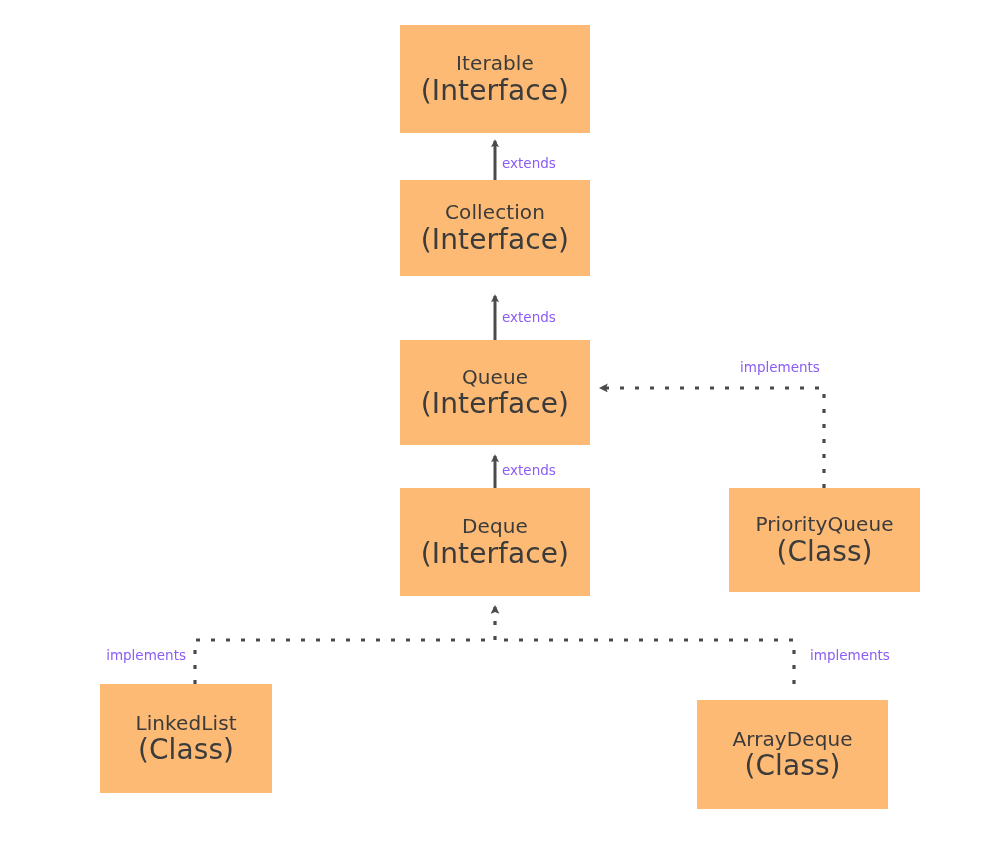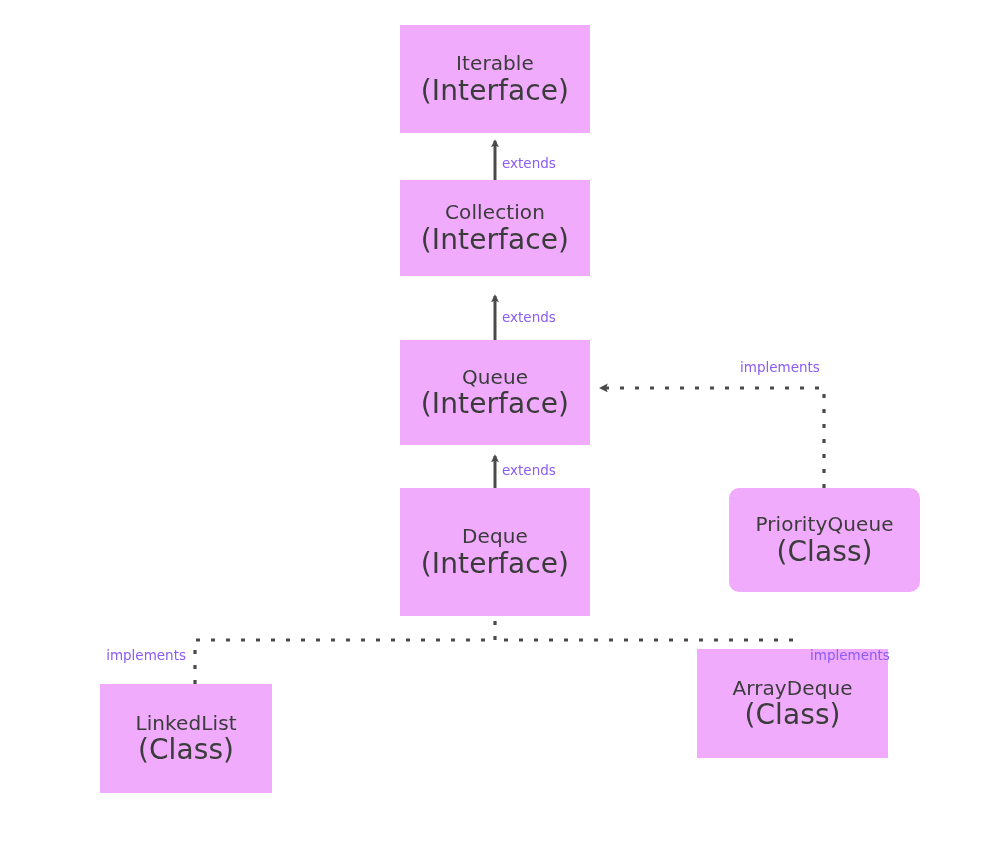--- a/index.html
+++ b/index.html
@@ -21,21 +21,21 @@
   #edge-layer {
     position: absolute;
     left: 0;
     top: 0;
     width: 1000px;
     height: 848px;
   }
   .node-box {
     position: absolute;
     box-sizing: border-box;
-    background: #f0abfc;
+    background: #fdba74;
     display: flex;
     flex-direction: column;
     align-items: center;
     justify-content: center;
     text-align: center;
     color: #3b3b3b;
     line-height: 1.12;
   }
   .node-title {
     font-size: 20px;
@@ -107,36 +107,36 @@
   <div class="node-box" style="left:400px; top:180px; width:190px; height:96px;">
     <div class="node-title">Collection</div>
     <div class="node-stereotype">(Interface)</div>
   </div>
 
   <div class="node-box" style="left:400px; top:340px; width:190px; height:105px;">
     <div class="node-title">Queue</div>
     <div class="node-stereotype">(Interface)</div>
   </div>
 
-  <div class="node-box" style="left:400px; top:488px; width:190px; height:128px;">
+  <div class="node-box" style="left:400px; top:488px; width:190px; height:108px;">
     <div class="node-title">Deque</div>
     <div class="node-stereotype">(Interface)</div>
   </div>
 
-  <div class="node-box" style="left:729px; top:488px; width:191px; height:104px;border-radius:10px;">
+  <div class="node-box" style="left:729px; top:488px; width:191px; height:104px;">
     <div class="node-title">PriorityQueue</div>
     <div class="node-stereotype">(Class)</div>
   </div>
 
   <div class="node-box" style="left:100px; top:684px; width:172px; height:109px;">
     <div class="node-title">LinkedList</div>
     <div class="node-stereotype">(Class)</div>
   </div>
 
-  <div class="node-box" style="left:697px; top:649px; width:191px; height:109px;">
+  <div class="node-box" style="left:697px; top:700px; width:191px; height:109px;">
     <div class="node-title">ArrayDeque</div>
     <div class="node-stereotype">(Class)</div>
   </div>
 
   <div class="edge-label anchor-left" style="left:502px; top:157px;">extends</div>
 
   <div class="edge-label anchor-left" style="left:502px; top:311px;">extends</div>
 
   <div class="edge-label anchor-left" style="left:502px; top:464px;">extends</div>
 

